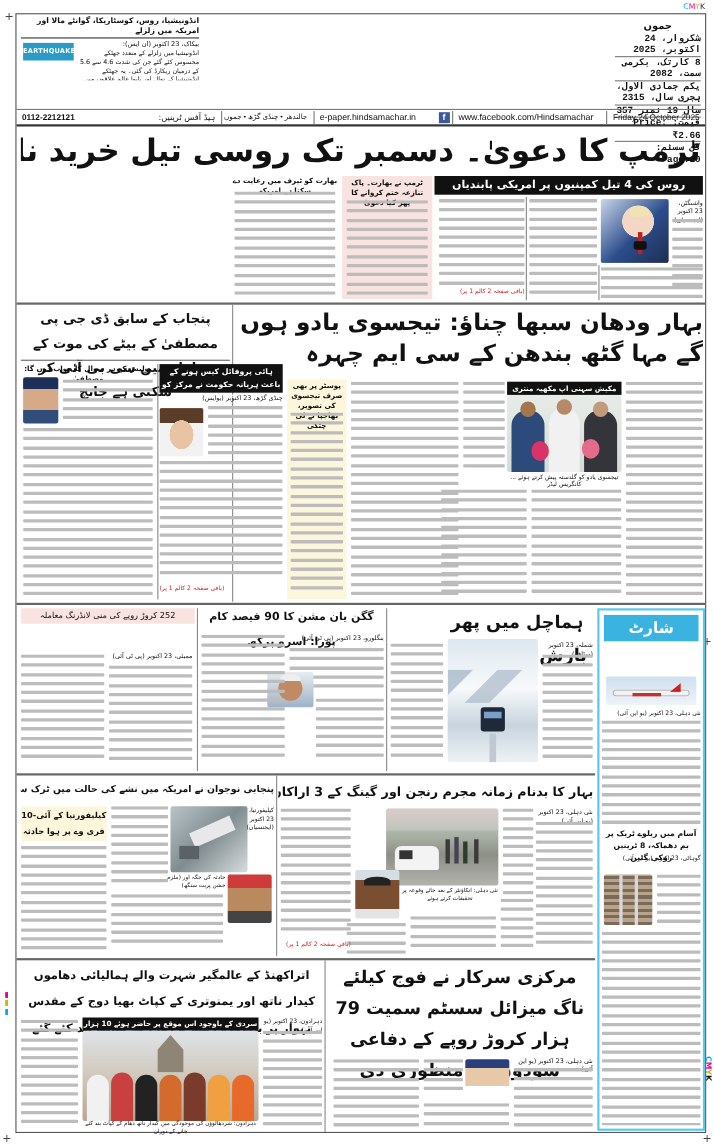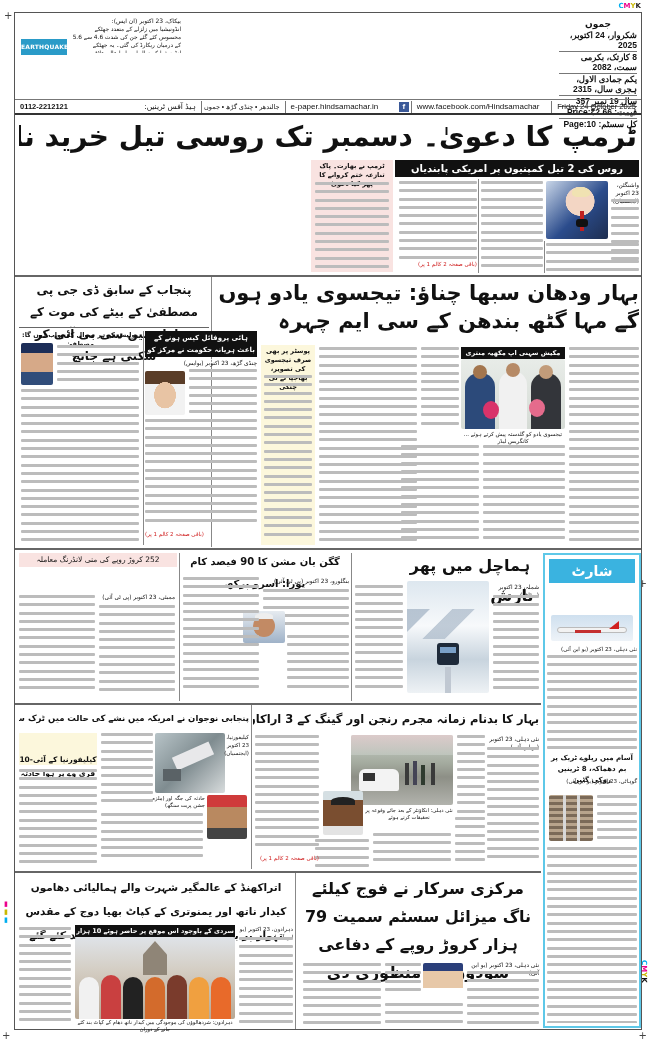--- a/index.html
+++ b/index.html
@@ -1,34 +1,34 @@
 <!DOCTYPE html>
 <html><head>
 <meta charset="utf-8">
 <style>
   * { box-sizing: border-box; margin: 0; padding: 0; }
   html, body { width: 649px; height: 1043px; background: #fff; overflow: hidden; }
   body { font-family: "DejaVu Sans", sans-serif; color: #111; position: relative; }
   .page { position: absolute; left: 14px; top: 12px; width: 628px; height: 1018px; border: 1px solid #555; background: #fff; }
   .reg { position: absolute; font-size: 10px; color: #444; font-family: "DejaVu Sans", sans-serif; }
-  .cmyk { position: absolute; right: 8px; top: 2px; font-size: 7px; font-weight: bold; letter-spacing: 0; }
+  .cmyk { position: absolute; right: 8px; top: 2px; font-size: 7px; font-weight: normal; letter-spacing: 0; }
   .cmyk span { display: inline-block; }
   .cmyk-v { position: absolute; font-size: 7px; font-weight: bold; writing-mode: vertical-rl; }
   .urdu { direction: rtl; font-family: "DejaVu Sans", sans-serif; }
   .abs { position: absolute; }
   
   .mast-earth { position: absolute; left: 0; top: 0; width: 170px; height: 88px; padding: 2px 4px; font-size: 6.2px; line-height: 9px; }
   .mast-earth .hd { font-weight: bold; font-size: 7px; text-align: right; border-bottom: 1px solid #333; padding-bottom: 1px; }
   .eq-badge { position: absolute; left: 6px; top: 26px; width: 46px; height: 16px; background: #2a9bc8; color: #fff; font-size: 6px; font-weight: bold; text-align: center; line-height: 16px; letter-spacing: 0.2px; }
   .logo { position: absolute; left: 110px; top: 10px; width: 330px; height: 80px; }
   .logo-text { position: absolute; left: 0; right: 0; top: 8px; text-align: center; color: #e0242a; font-size: 64px; font-weight: bold; line-height: 72px; font-family: "DejaVu Serif", serif; }
   .brand-sub { position: absolute; left: 0; right: 0; top: -8px; text-align: center; font-size: 8px; font-weight: bold; letter-spacing: 0.3px; }
   .dateblock { position: absolute; right: 4px; top: 6px; width: 78px; font-size: 7.5px; line-height: 10.5px; text-align: right; }
   .dateblock div { border-bottom: 1px solid #777; }
-  .dateblock .num { font-family: Liberation Sans, sans-serif; font-weight: bold; font-size: 8.5px; }
+  .dateblock .num { font-family: Liberation Mono, monospace; font-weight: bold; font-size: 8.5px; }
   .infobar { position: absolute; left: 0; right: 0; top: 86px; height: 16px; border-top: 1px solid #777; border-bottom: 2px solid #333; display: flex; align-items: center; font-size: 7.5px; }
   .infobar .cell { padding: 0 5px; border-left: 1px solid #777; height: 12px; line-height: 12px; white-space: nowrap; font-family: "Liberation Sans", sans-serif; }
   .fb-icon { display: inline-block; width: 10px; height: 10px; background: #3b5998; color: #fff; font-weight: bold; font-size: 8px; line-height: 10px; text-align: center; }
   
   .main-headline { position: absolute; left: 4px; right: 4px; top: 104px; height: 40px; text-align: center; font-size: 28px; font-weight: bold; line-height: 40px; white-space: nowrap; overflow: hidden; letter-spacing: -0.5px; }
   .col-rule { position: absolute; background: #888; width: 1px; }
   .h-rule { position: absolute; background: #666; height: 2px; }
   .box-head-black { background: #111; color: #fff; text-align: center; font-weight: bold; }
   .text-lines { position: absolute; overflow: hidden; }
   .text-lines span { display: block; height: 3px; background: #bcbcbc; margin: 0 0 5.3px 0; border-radius: 1px; }
@@ -48,20 +48,21 @@
 <div class="reg" style="left:4px;top:10px;">+</div>
 <div class="reg" style="right:2px;top:578px;">+</div>
 <div class="reg" style="left:2px;bottom:2px;">+</div>
 <div class="reg" style="right:2px;bottom:2px;">+</div>
 <div class="cmyk-v" style="right:1px;top:960px;"><span style="color:#00aeef">C</span><span style="color:#ec008c">M</span><span style="color:#c9b800">Y</span><span>K</span></div>
 <div class="cmyk-v" style="left:2px;top:900px;"><span style="color:#ec008c">▮</span><span style="color:#c9b800">▮</span><span style="color:#00aeef">▮</span></div>
 
 <div class="page">
 
   <div class="mast-earth urdu">
+    <div class="hd">انڈونیشیا، روس، کوسٹاریکا، گوانٹے مالا اور امریکہ میں زلزلے</div>
     <div style="font-size:6px;text-align:right;padding-top:1px;">بیکاک، 23 اکتوبر (ان ایس):</div>
     <div class="eq-badge" style="direction:ltr">EARTHQUAKE</div>
     <div style="padding-left:52px;height:28px;overflow:hidden;font-size:5.8px;line-height:8px;">انڈونیشیا میں زلزلے کے متعدد جھٹکے محسوس کئے گئے جن کی شدت 4.6 سے 5.6 کے درمیان ریکارڈ کی گئی۔ یہ جھٹکے انڈونیشیا کے توال اور پاپوا عالم علاقوں میں محسوس کئے گئے۔ اسی دوران روس میں 5.60، کوسٹاریکا میں 4.30، گوانٹے مالا میں 4.7 اور امریکہ کی ریاست کیلیفورنیا میں 3.1 شدت کا زلزلہ ریکارڈ کیا گیا۔</div>
   </div>
 
 
   <div class="dateblock urdu">
     <div style="border:none;text-align:center;font-weight:bold;font-size:9px;">جموں</div>
     <div class="num">شکروار، 24 اکتوبر، 2025</div>
     <div class="num">8 کارتک، بکرمی سمت، 2082</div>
@@ -78,24 +79,41 @@
     </div>
     <div class="cell urdu" style="width:88px;font-size:6.5px;overflow:hidden;">جالندھر • چنڈی گڑھ • جموں سے شائع</div>
     <div class="cell" style="width:118px;font-size:8px;">e-paper.hindsamachar.in</div>
     <div class="cell" style="border-left:none;padding:0 2px;"><span class="fb-icon">f</span></div>
     <div class="cell" style="width:148px;font-size:8px;">www.facebook.com/Hindsamachar</div>
     <div class="cell" style="flex:1;text-align:center;font-size:7.5px;">Friday 24 October 2025</div>
   </div>
 
   <div class="main-headline urdu">ٹرمپ کا دعویٰ۔ دسمبر تک روسی تیل خرید نا بند کر دے گا بھارت</div>
 
-  <div class="abs box-head-black urdu" style="left:380px;top:147px;width:244px;height:17px;font-size:10px;line-height:17px;">روس کی 2 تیل کمپنیوں پر امریکی پابندیاں</div>
+  <div class="abs box-head-black urdu" style="left:380px;top:147px;width:244px;height:17px;font-size:10px;line-height:17px;">روس کی 4 تیل کمپنیوں پر امریکی پابندیاں</div>
   <div class="abs pink urdu" style="left:296px;top:147px;width:82px;height:112px;">
     <div class="sub-head" style="font-size:6.5px;line-height:9px;padding:2px;">ٹرمپ نے بھارت۔ پاک تنازعہ ختم کروانے کا پھر کیا دعویٰ</div>
     <div class="text-lines" style="left:4px;right:4px;top:22px;bottom:4px;">
+        <span></span>
+        <span></span>
+        <span></span>
+        <span></span>
+        <span></span>
+        <span></span>
+        <span></span>
+        <span></span>
+        <span></span>
+        <span></span>
+        <span></span>
+      </div>
+  </div>
+  <div class="abs urdu" style="left:196px;top:147px;width:96px;height:112px;">
+    <div class="sub-head" style="font-size:6.5px;line-height:9px;">بھارت کو ٹیرف میں رعایت دے سکتا ہے امریکہ</div>
+    <div class="text-lines" style="left:2px;right:2px;top:14px;bottom:4px;">
+        <span></span>
         <span></span>
         <span></span>
         <span></span>
         <span></span>
         <span></span>
         <span></span>
         <span></span>
         <span></span>
         <span></span>
         <span></span>
@@ -608,21 +626,21 @@
       <span></span>
       <span></span>
       <span></span>
       <span></span>
     </div>
   <div class="abs urdu credit-red" style="left:240px;top:842px;width:64px;font-size:5.5px;">(باقی صفحہ 2 کالم 1 پر)</div>
   <div class="col-rule" style="left:236px;top:692px;height:164px;"></div>
 
   <div class="abs urdu" style="left:4px;top:694px;width:230px;height:22px;font-size:8.5px;font-weight:bold;line-height:22px;text-align:center;white-space:nowrap;overflow:hidden;">پنجابی نوجوان نے امریکہ میں نشے کی حالت میں ٹرک سے کاروں کو ٹکر ماری، 3 کی موت</div>
   <div class="abs yellow urdu" style="left:4px;top:720px;width:78px;height:32px;">
-    <div class="sub-head" style="font-size:7.5px;line-height:14px;padding-top:20px;">کیلیفورنیا کے آئی-10 فری وے پر ہوا حادثہ</div>
+    <div class="sub-head" style="font-size:7.5px;line-height:14px;padding-top:2px;">کیلیفورنیا کے آئی-10 فری وے پر ہوا حادثہ</div>
   </div>
   <div class="text-lines" style="left:4px;top:756px;width:78px;height:98px;">
       <span></span>
       <span></span>
       <span></span>
       <span></span>
       <span></span>
       <span></span>
       <span></span>
       <span></span>

